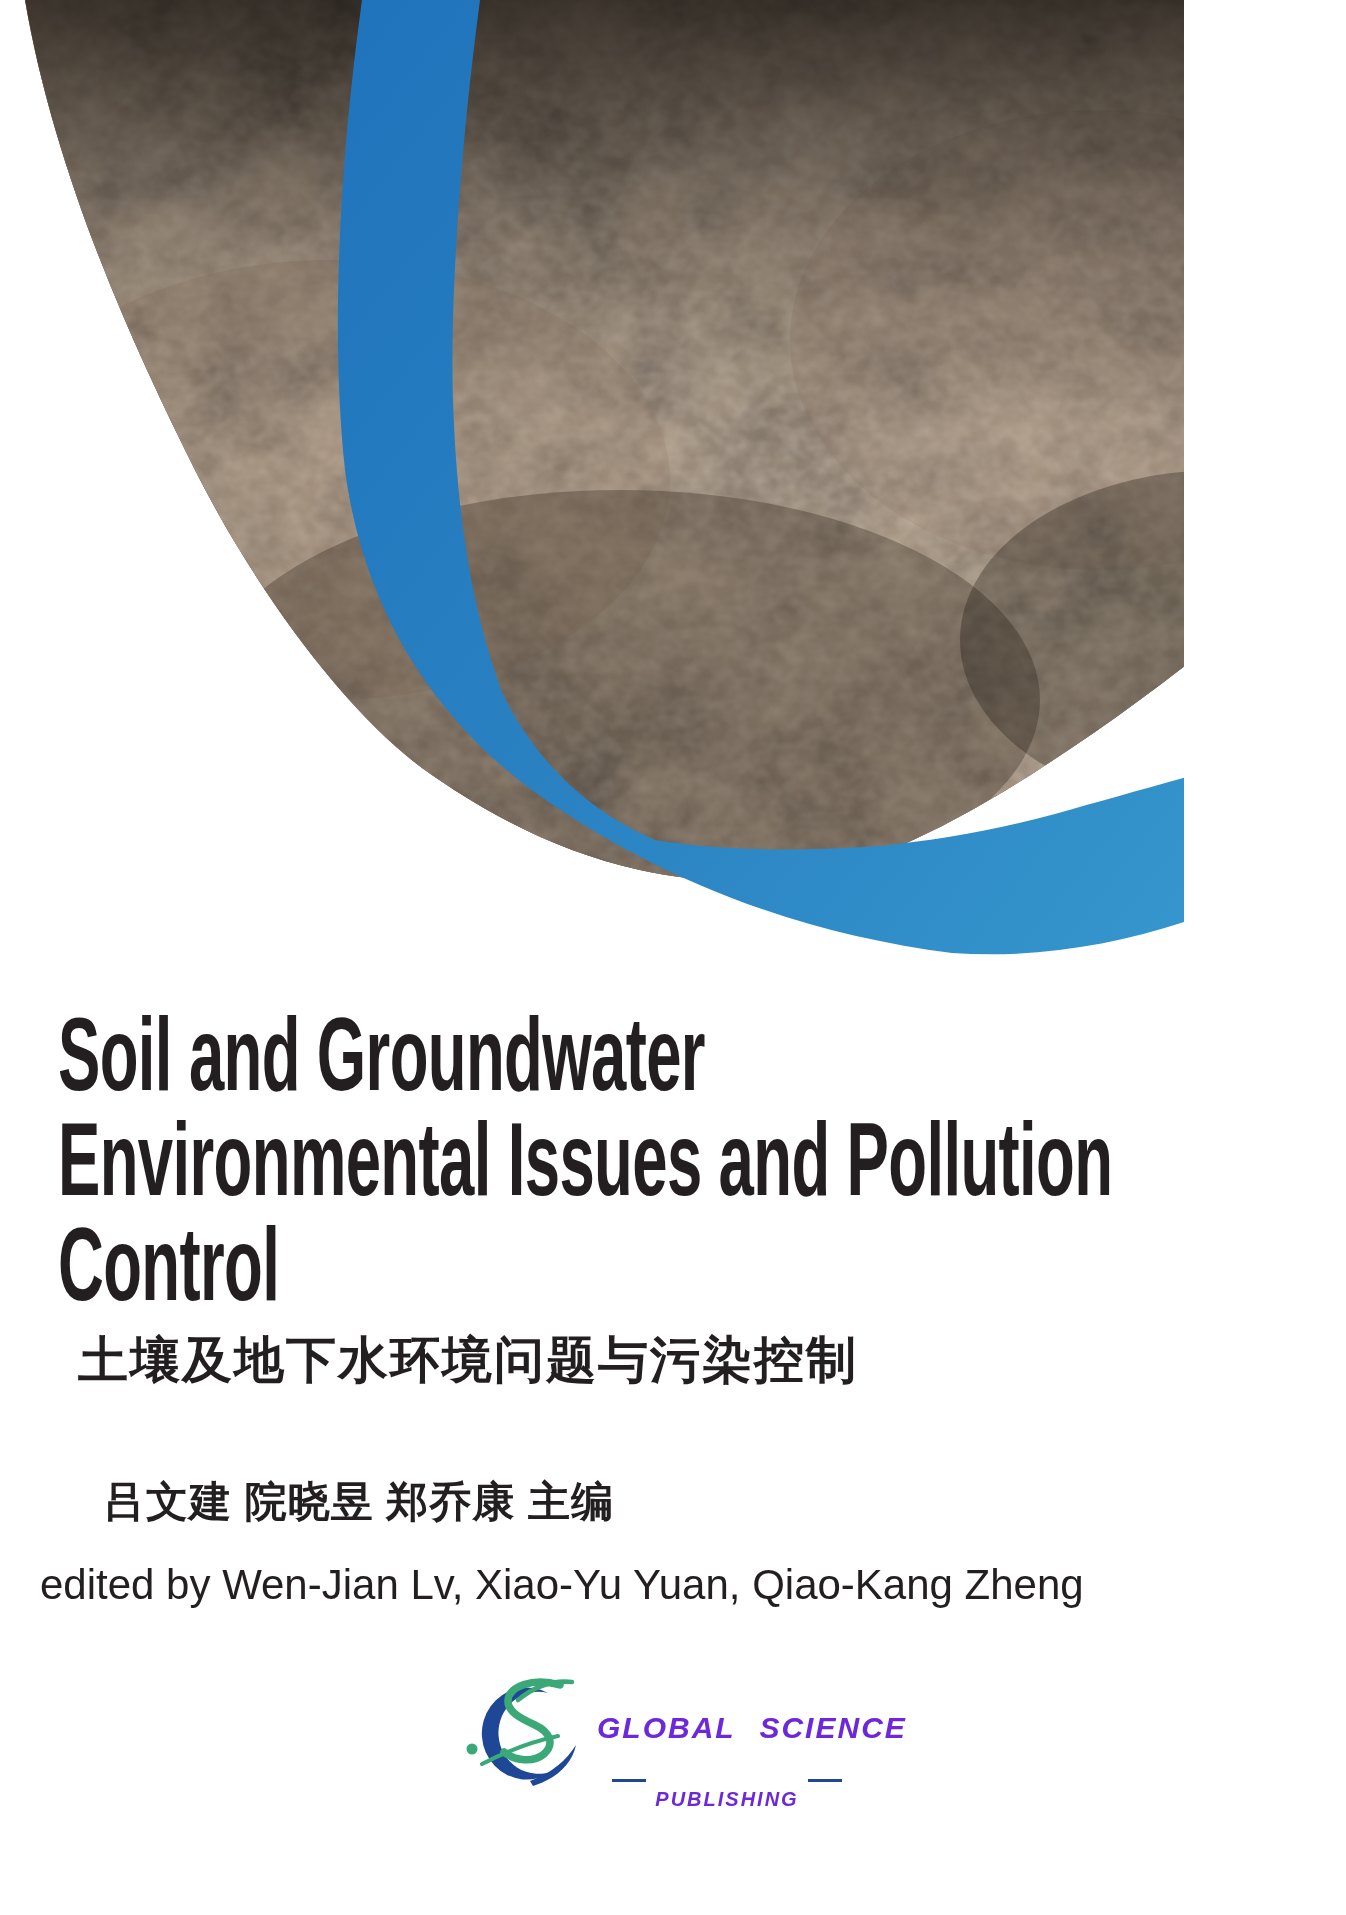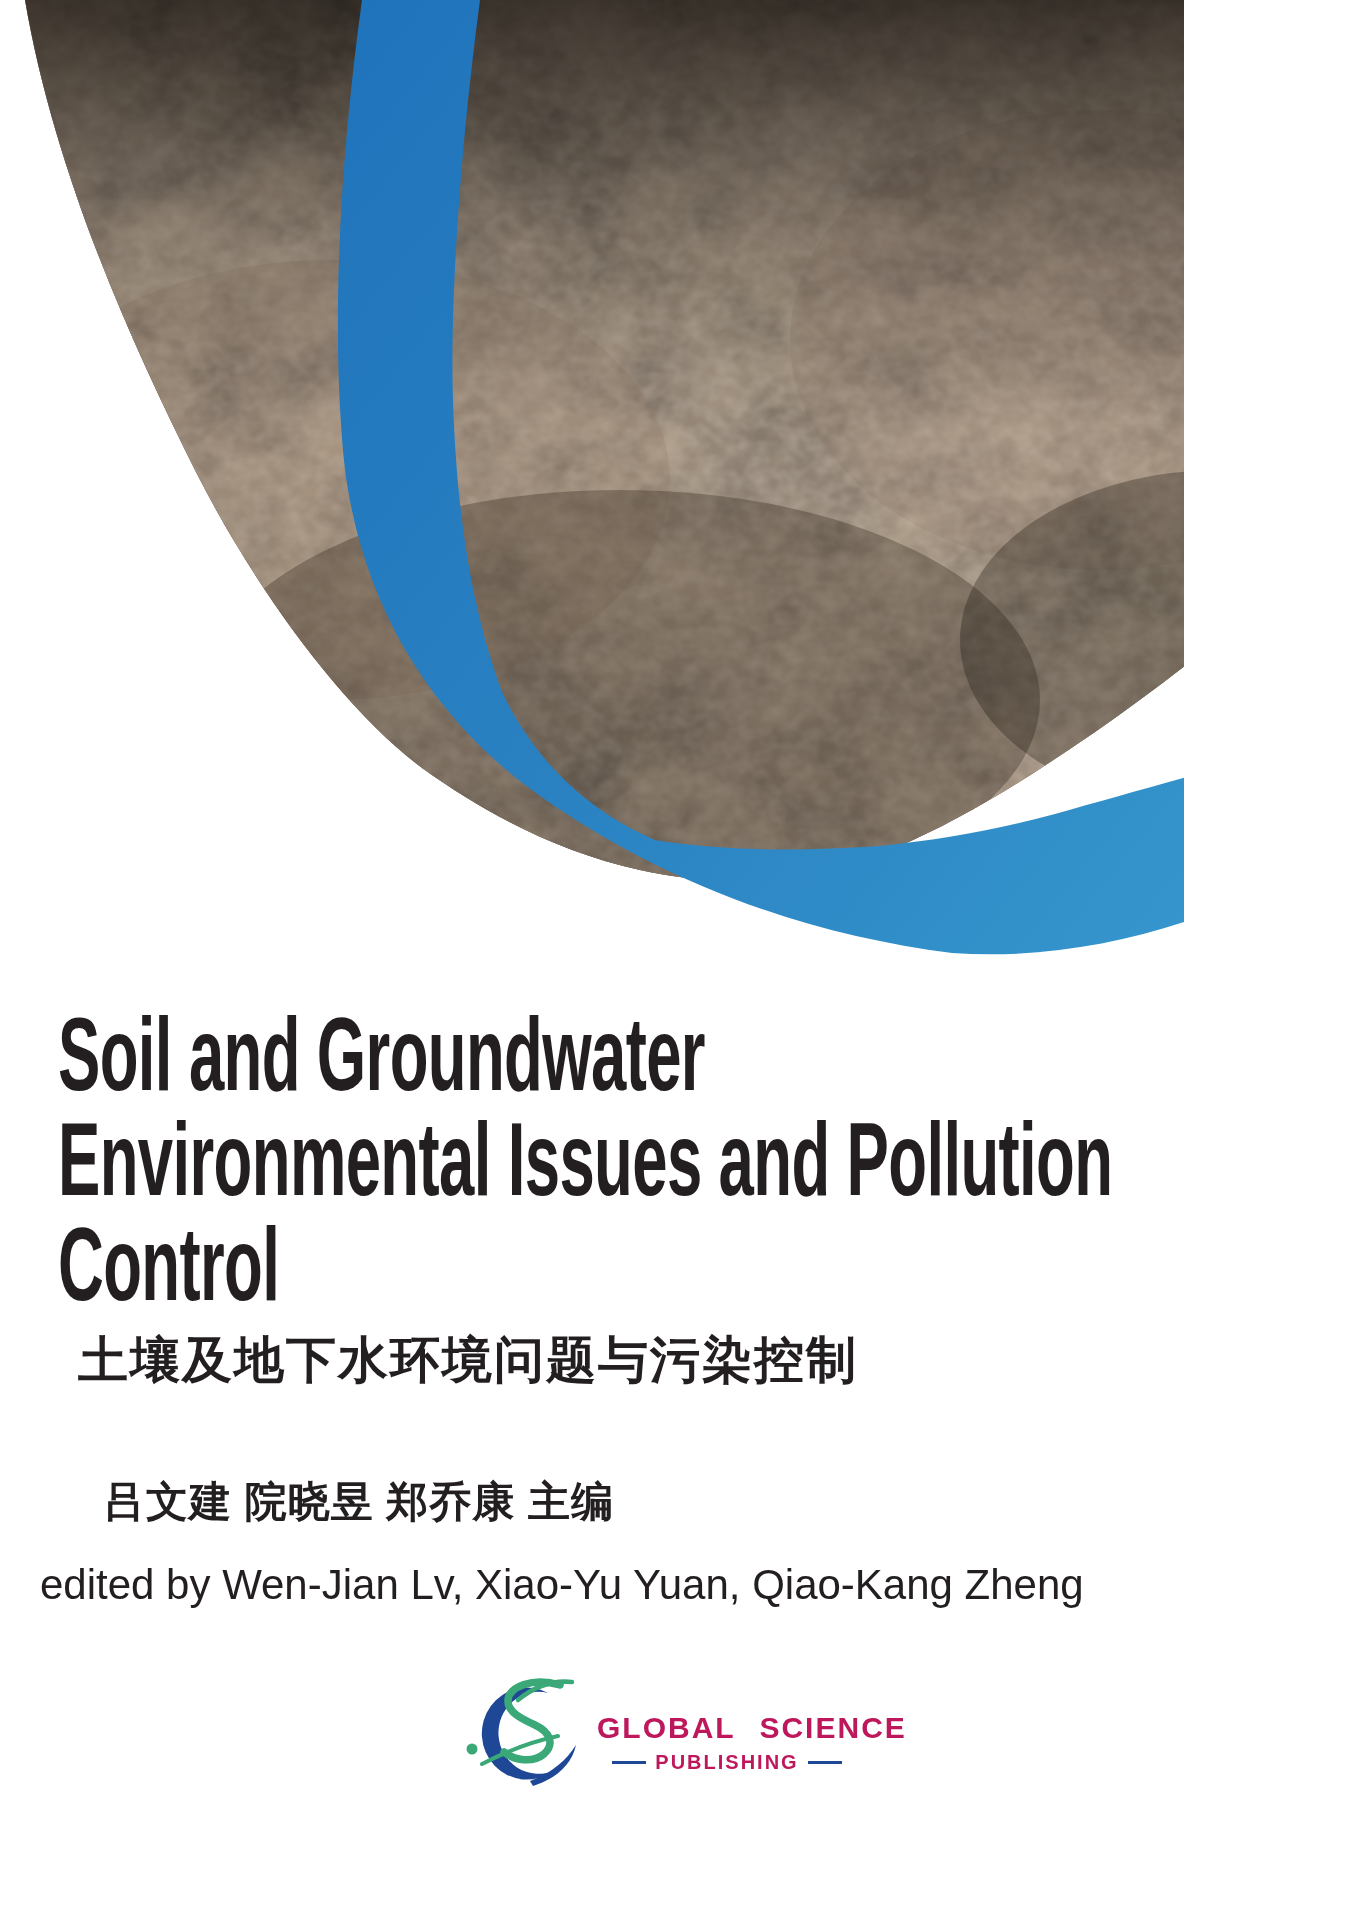--- a/index.html
+++ b/index.html
@@ -37,34 +37,35 @@
     letter-spacing:1px;color:#231f20;white-space:nowrap;margin-left:45px;
   }
   .edited-by{
     position:absolute;left:40px;top:1560px;
     font-size:42px;line-height:50px;font-weight:normal;
     letter-spacing:0;color:#231f20;white-space:nowrap;
   }
   .logo-mark{position:absolute;left:455px;top:1666px;width:130px;height:135px;}
   .logo-text{
     position:absolute;left:597px;top:1712px;width:260px;
-    color:#be185d;text-align:center;
+    color:#6d28d9;text-align:center;font-style:italic;
   }
   .logo-name{
     font-size:30px;font-weight:bold;letter-spacing:2px;word-spacing:14px;
     white-space:nowrap;line-height:32px;
   }
   .logo-sub-row{
     margin-top:7px;
     display:flex;align-items:center;justify-content:center;gap:9px;
   }
   .logo-dash{width:34px;height:3px;background:#1e4796;}
   .logo-sub{
     font-size:20px;font-weight:bold;letter-spacing:2px;line-height:22px;
     white-space:nowrap;
+    margin-top:37px;
   }
 </style>
 </head>
 <body>
 
 <div id="cover">
 
   <svg class="scene" viewBox="0 0 1346 1915" aria-hidden="true">
     <defs>
       <clipPath id="soilClip">

